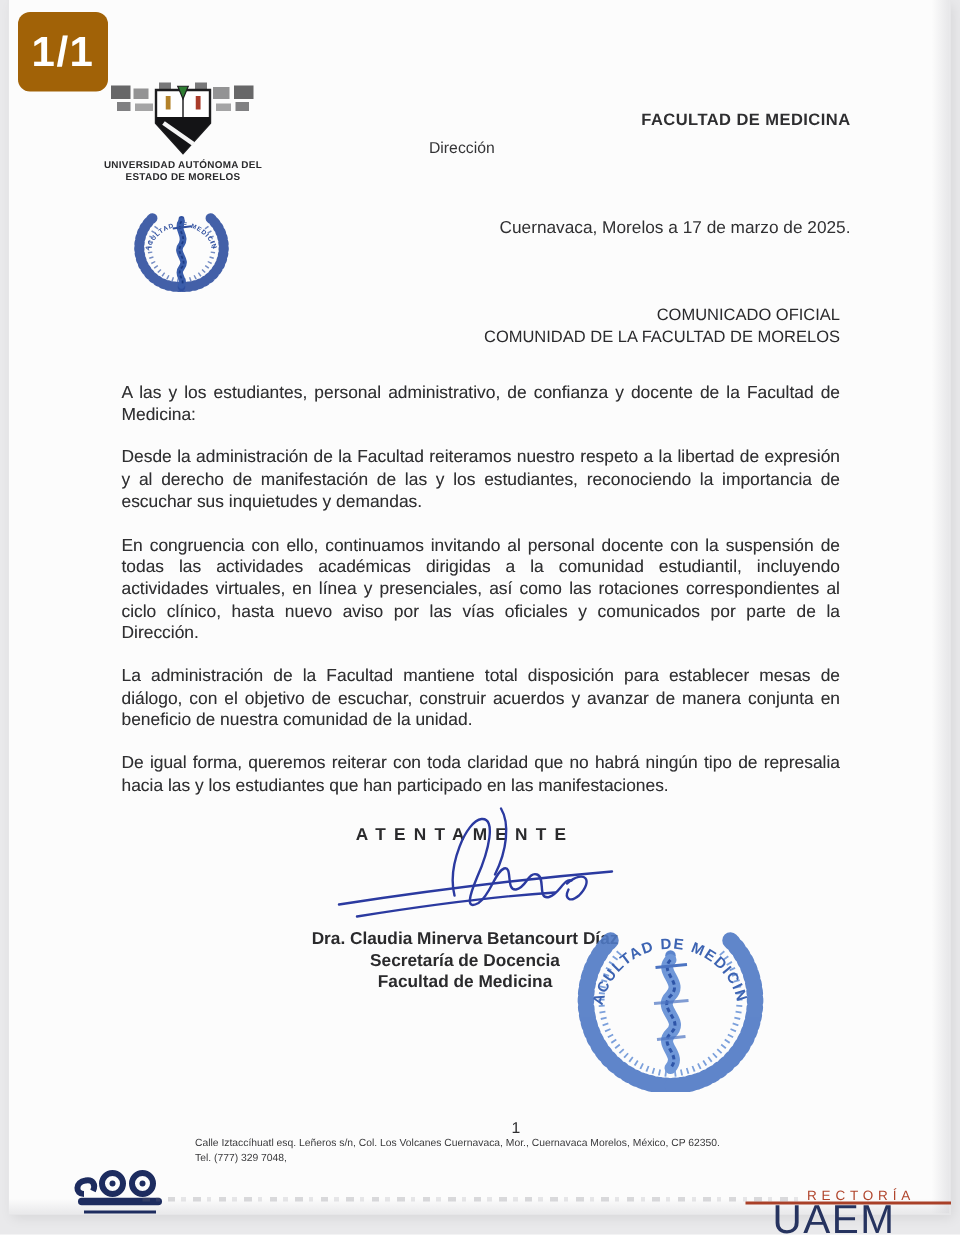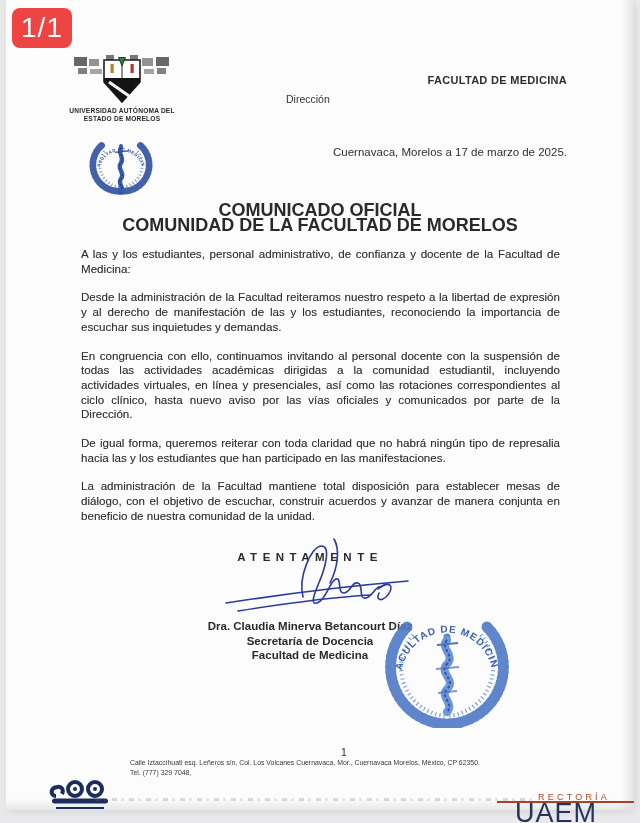--- a/index.html
+++ b/index.html
@@ -10,23 +10,23 @@
     position:relative;
     overflow:hidden;
   }
   .abs{position:absolute;}
   .page{
     left:6px;top:0;width:627px;height:809px;
     background:#fcfcfc;
     box-shadow:0 0 0 1px #e6e6e8, 2px 3px 8px rgba(0,0,0,0.08);
   }
   .page-badge{
-    left:12px;top:8px;width:60px;height:40px;
-    background:#ef4444;border-radius:8px;
-    color:#ffffff;font-size:28px;font-weight:400;
+    left:12px;top:8px;width:60px;height:53px;
+    background:#a16207;border-radius:8px;
+    color:#ffffff;font-size:28px;font-weight:700;
     display:flex;align-items:center;justify-content:center;
     letter-spacing:1px;
   }
   .uni-name{
     left:57px;top:107px;width:130px;
     text-align:center;font-size:6.6px;font-weight:bold;
     line-height:8px;color:#2a2a2c;letter-spacing:0.2px;
   }
   .dept{
     left:300px;top:74px;width:267px;
@@ -36,30 +36,30 @@
   .office{
     left:286px;top:93px;width:267px;
     text-align:left;font-size:10.5px;color:#343436;
   }
   .dateline{
     left:300px;top:146px;width:267px;
     text-align:right;font-size:11.5px;color:#303032;
   }
   .doc-title{
     left:80px;top:203px;width:480px;
-    text-align:center;font-weight:bold;font-size:18px;
+    text-align:right;font-weight:normal;font-size:11px;
     line-height:14.5px;color:#2a2a2c;
   }
   .body-text{
     left:81px;top:247px;width:479px;
     font-size:11.6px;line-height:14.7px;
     text-align:justify;color:#2f2f31;
     text-shadow:0 0 0.4px rgba(40,40,40,0.35);
   }
-  .body-text p{margin:0 0 14px 0;}
+  .body-text p{margin:8px 0 14px 0;}
   .salutation{
     left:75px;top:551px;width:470px;
     text-align:center;font-weight:bold;font-size:11.5px;
     letter-spacing:5.5px;color:#2a2a2c;
   }
   .signer{
     left:75px;top:619px;width:470px;
     text-align:center;font-weight:bold;font-size:11.5px;
     line-height:14.5px;color:#2a2a2c;
   }
@@ -152,22 +152,22 @@
 
 <div class="abs doc-title">
   <div>COMUNICADO OFICIAL</div>
   <div>COMUNIDAD DE LA FACULTAD DE MORELOS</div>
 </div>
 
 <div class="abs body-text">
   <p>A las y los estudiantes, personal administrativo, de confianza y docente de la Facultad de Medicina:</p>
   <p>Desde la administración de la Facultad reiteramos nuestro respeto a la libertad de expresión y al derecho de manifestación de las y los estudiantes, reconociendo la importancia de escuchar sus inquietudes y demandas.</p>
   <p>En congruencia con ello, continuamos invitando al personal docente con la suspensión de todas las actividades académicas dirigidas a la comunidad estudiantil, incluyendo actividades virtuales, en línea y presenciales, así como las rotaciones correspondientes al ciclo clínico, hasta nuevo aviso por las vías oficiales y comunicados por parte de la Dirección.</p>
+  <p>La administración de la Facultad mantiene total disposición para establecer mesas de diálogo, con el objetivo de escuchar, construir acuerdos y avanzar de manera conjunta en beneficio de nuestra comunidad de la unidad.</p>
   <p>De igual forma, queremos reiterar con toda claridad que no habrá ningún tipo de represalia hacia las y los estudiantes que han participado en las manifestaciones.</p>
-  <p>La administración de la Facultad mantiene total disposición para establecer mesas de diálogo, con el objetivo de escuchar, construir acuerdos y avanzar de manera conjunta en beneficio de nuestra comunidad de la unidad.</p>
 </div>
 
 <div class="abs salutation">ATENTAMENTE</div>
 
 <svg class="abs" style="left:218px;top:537px;" width="200" height="85" viewBox="0 0 200 85">
   <g fill="none" stroke="#2b3aa0" stroke-width="1.6" stroke-linecap="round">
     <path d="M8,66 C60,58 130,49 190,44"></path>
     <path d="M20,74 C70,66 120,60 152,58"></path>
     <path d="M116,2 C122,12 120,30 112,46"></path>
     <path d="M85,60 C80,40 93,10 103,9 C113,8 108,30 100,48 C95,60 92,70 101,65 C109,60 112,44 118,42 C124,40 119,57 126,56 C133,55 134,44 140,46 C146,48 140,63 148,61 C155,59 158,48 163,50"></path>

